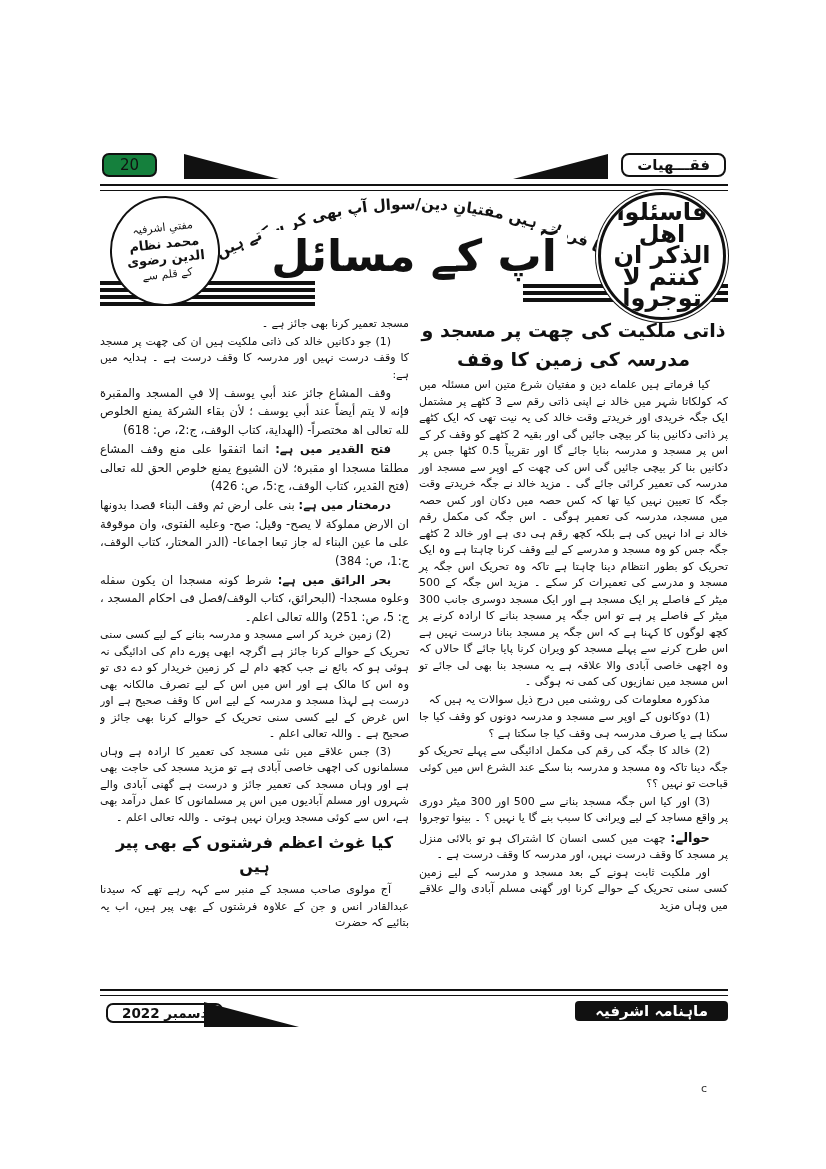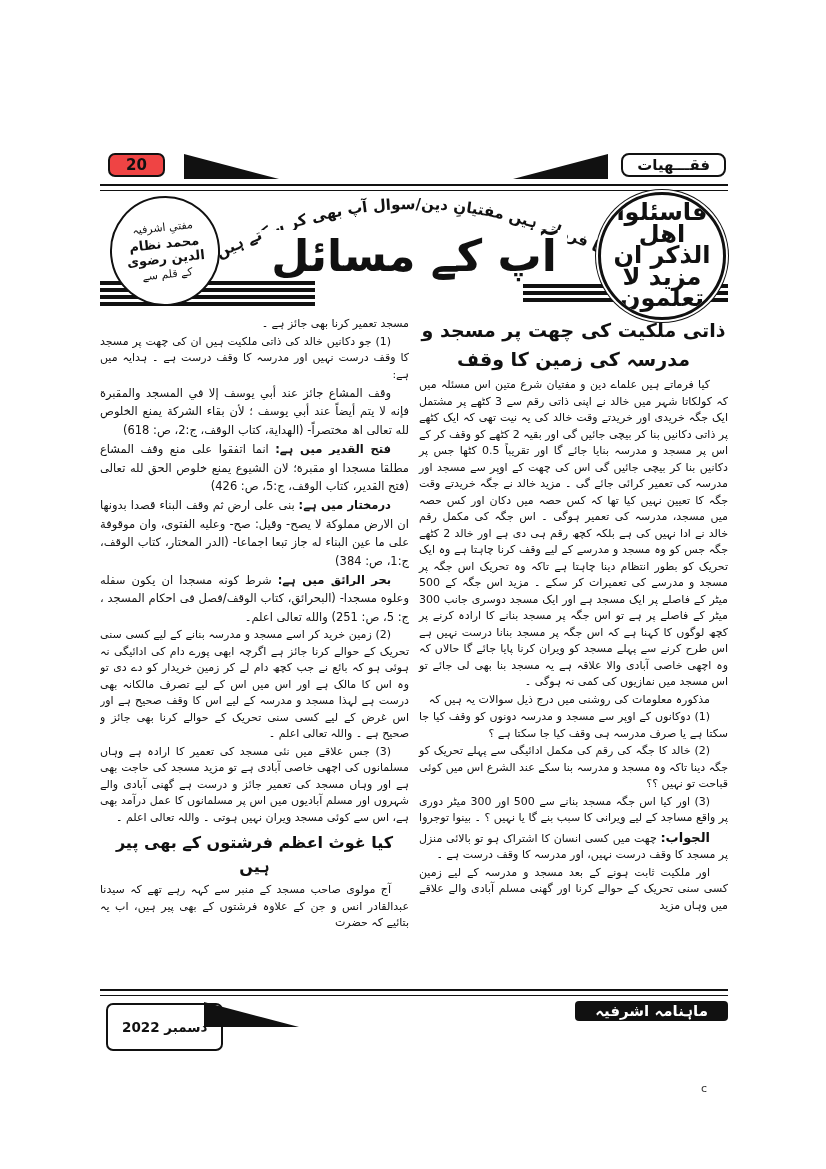--- a/index.html
+++ b/index.html
@@ -4,22 +4,22 @@
 <style>
   html,body{margin:0;padding:0;background:#e8e8e8;}
   .sheet{
     position:relative;width:826px;height:1169px;background:#ffffff;
     margin:0 auto;overflow:hidden;color:#111;
     font-family:"DejaVu Sans",sans-serif;direction:rtl;
   }
   
   .topbar{position:absolute;left:100px;right:98px;top:150px;height:34px;direction:ltr;}
   .pagenum-box{
-    position:absolute;left:8px;top:3px;border:2px solid #111;border-radius:7px;
-    padding:1px 16px;font-size:15px;font-weight:bold;background:#ef4444;direction:ltr;
+    position:absolute;left:2px;top:3px;border:2px solid #111;border-radius:7px;
+    padding:1px 16px;font-size:15px;font-weight:normal;background:#15803d;direction:ltr;
   }
   .tri-tl{position:absolute;left:84px;top:4px;width:0;height:0;
     border-bottom:25px solid #111;border-right:95px solid transparent;}
   .tri-tr{position:absolute;right:120px;top:4px;width:0;height:0;
     border-bottom:25px solid #111;border-left:95px solid transparent;}
   .section-box{
     position:absolute;right:2px;top:3px;border:2px solid #111;border-radius:8px;
     padding:1px 14px;font-size:15px;font-weight:bold;background:#fff;direction:rtl;
   }
   .dbl-rule{position:absolute;left:100px;right:98px;height:4px;
@@ -63,21 +63,21 @@
   .qhead2{font-size:16px;font-weight:bold;text-align:center;margin:5px 0 3px;}
   .para{margin:0 0 1px;text-indent:18px;}
   .no-indent{text-indent:0;}
   .arabic{font-size:11.5px;line-height:1.6;}
   .lead{font-weight:bold;font-size:11.5px;}
   .ans-label{font-weight:bold;font-size:13px;}
   
   .footer{position:absolute;left:100px;right:98px;top:999px;height:34px;direction:ltr;}
   .date-box{
     position:absolute;left:6px;top:4px;border:2px solid #111;border-radius:7px;
-    padding:14px 14px;font-size:13.5px;font-weight:bold;background:#fff;direction:rtl;
+    padding:0 14px;font-size:13.5px;font-weight:bold;background:#fff;direction:rtl;
   }
   .tri-foot{position:absolute;left:104px;top:3px;width:0;height:0;
     border-bottom:25px solid #111;border-left:0 solid transparent;border-right:95px solid transparent;}
   .mag-box{
     position:absolute;right:0;top:2px;background:#111;color:#fff;border-radius:4px;
     padding:1px 20px;font-size:15px;font-weight:bold;direction:rtl;
   }
   .corner-c{position:absolute;left:701px;top:1082px;font-size:11px;color:#333;direction:ltr;}
 </style>
 </head>
@@ -99,33 +99,33 @@
     <svg class="arc-svg" width="440" height="76" viewBox="0 0 440 76">
       <path id="arcpath" d="M 18 72 Q 220 -34 422 72" fill="none" stroke="none"></path>
       <text><textPath href="#arcpath" startOffset="50%" text-anchor="middle">کیا فرماتے ہیں مفتیانِ دین/سوال آپ بھی کر سکتے ہیں</textPath></text>
     </svg>
     <div class="m-title">آپ کے مسائل</div>
     <div class="badge">
       <div class="b1">مفتیِ اشرفیہ</div>
       <div class="b2">محمد نظام الدین رضوی</div>
       <div class="b3">کے قلم سے</div>
     </div>
-    <div class="seal">فاسئلوا اهل الذكر ان مزید لا تعلمون</div>
+    <div class="seal">فاسئلوا اهل الذكر ان كنتم لا توجروا</div>
   </div>
 
   <div class="bodywrap">
 
     <section class="col">
       <h2 class="qhead">ذاتی ملکیت کی چھت پر مسجد و مدرسہ کی زمین کا وقف</h2>
       <p class="para"><span>کیا فرماتے ہیں علماے دین و مفتیان شرع متین اس مسئلہ میں کہ کولکاتا شہر میں خالد نے اپنی ذاتی رقم سے 3 کٹھے پر مشتمل ایک جگہ خریدی اور خریدتے وقت خالد کی یہ نیت تھی کہ ایک کٹھے پر ذاتی دکانیں بنا کر بیچی جائیں گی اور بقیہ 2 کٹھے کو وقف کر کے اس پر مسجد و مدرسہ بنایا جائے گا اور تقریباً 0.5 کٹھا جس پر دکانیں بنا کر بیچی جائیں گی اس کی چھت کے اوپر سے مسجد اور مدرسہ کی تعمیر کرائی جائے گی ۔ مزید خالد نے جگہ خریدتے وقت جگہ کا تعیین نہیں کیا تھا کہ کس حصہ میں دکان اور کس حصہ میں مسجد، مدرسہ کی تعمیر ہوگی ۔ اس جگہ کی مکمل رقم خالد نے ادا نہیں کی ہے بلکہ کچھ رقم ہی دی ہے اور خالد 2 کٹھے جگہ جس کو وہ مسجد و مدرسے کے لیے وقف کرنا چاہتا ہے وہ ایک تحریک کو بطور انتظام دینا چاہتا ہے تاکہ وہ تحریک اس جگہ پر مسجد و مدرسے کی تعمیرات کر سکے ۔ مزید اس جگہ کے 500 میٹر کے فاصلے پر ایک مسجد ہے اور ایک مسجد دوسری جانب 300 میٹر کے فاصلے پر ہے تو اس جگہ پر مسجد بنانے کا ارادہ کرنے پر کچھ لوگوں کا کہنا ہے کہ اس جگہ پر مسجد بنانا درست نہیں ہے اس طرح کرنے سے پہلے مسجد کو ویران کرنا پایا جائے گا حالاں کہ وہ اچھی خاصی آبادی والا علاقہ ہے یہ مسجد بنا بھی لی جائے تو اس مسجد میں نمازیوں کی کمی نہ ہوگی ۔</span></p>
       <p class="para"><span>مذکورہ معلومات کی روشنی میں درج ذیل سوالات یہ ہیں کہ</span></p>
       <p class="para"><span>(1) دوکانوں کے اوپر سے مسجد و مدرسہ دونوں کو وقف کیا جا سکتا ہے یا صرف مدرسہ ہی وقف کیا جا سکتا ہے ؟</span></p>
       <p class="para"><span>(2) خالد کا جگہ کی رقم کی مکمل ادائیگی سے پہلے تحریک کو جگہ دینا تاکہ وہ مسجد و مدرسہ بنا سکے عند الشرع اس میں کوئی قباحت تو نہیں ؟؟</span></p>
       <p class="para"><span>(3) اور کیا اس جگہ مسجد بنانے سے 500 اور 300 میٹر دوری پر واقع مساجد کے لیے ویرانی کا سبب بنے گا یا نہیں ؟ ۔ بینوا توجروا</span></p>
-      <p class="para"><span class="ans-label">الجواب:</span><span> چھت میں کسی انسان کا اشتراک ہو تو بالائی منزل پر مسجد کا وقف درست نہیں، اور مدرسہ کا وقف درست ہے ۔</span></p>
+      <p class="para"><span class="ans-label">حوالے:</span><span> چھت میں کسی انسان کا اشتراک ہو تو بالائی منزل پر مسجد کا وقف درست نہیں، اور مدرسہ کا وقف درست ہے ۔</span></p>
       <p class="para"><span>اور ملکیت ثابت ہونے کے بعد مسجد و مدرسہ کے لیے زمین کسی سنی تحریک کے حوالے کرنا اور گھنی مسلم آبادی والے علاقے میں وہاں مزید</span></p>
     </section>
 
     <section class="col">
       <p class="para no-indent"><span>مسجد تعمیر کرنا بھی جائز ہے ۔</span></p>
       <p class="para"><span>(1) جو دکانیں خالد کی ذاتی ملکیت ہیں ان کی چھت پر مسجد کا وقف درست نہیں اور مدرسہ کا وقف درست ہے ۔ ہدایہ میں ہے:</span></p>
       <p class="para arabic"><span>وقف المشاع جائز عند أبي يوسف إلا في المسجد والمقبرة فإنه لا يتم أيضاً عند أبي يوسف ؛ لأن بقاء الشركة يمنع الخلوص لله تعالى اھ مختصراً- (الهداية، كتاب الوقف، ج:2، ص: 618)</span></p>
       <p class="para arabic"><span class="lead">فتح القدیر میں ہے:</span><span> انما اتفقوا على منع وقف المشاع مطلقا مسجدا او مقبرة؛ لان الشيوع يمنع خلوص الحق لله تعالى (فتح القدير، كتاب الوقف، ج:5، ص: 426)</span></p>
       <p class="para arabic"><span class="lead">درمختار میں ہے:</span><span> بنى على ارض ثم وقف البناء قصدا بدونها ان الارض مملوكة لا يصح- وقيل: صح- وعليه الفتوى، وان موقوفة على ما عين البناء له جاز تبعا اجماعا- (الدر المختار، كتاب الوقف، ج:1، ص: 384)</span></p>
       <p class="para arabic"><span class="lead">بحر الرائق میں ہے:</span><span> شرط كونه مسجدا ان يكون سفله وعلوه مسجدا- (البحرائق، كتاب الوقف/فصل فى احكام المسجد ، ج: 5، ص: 251) والله تعالى اعلم۔</span></p>

